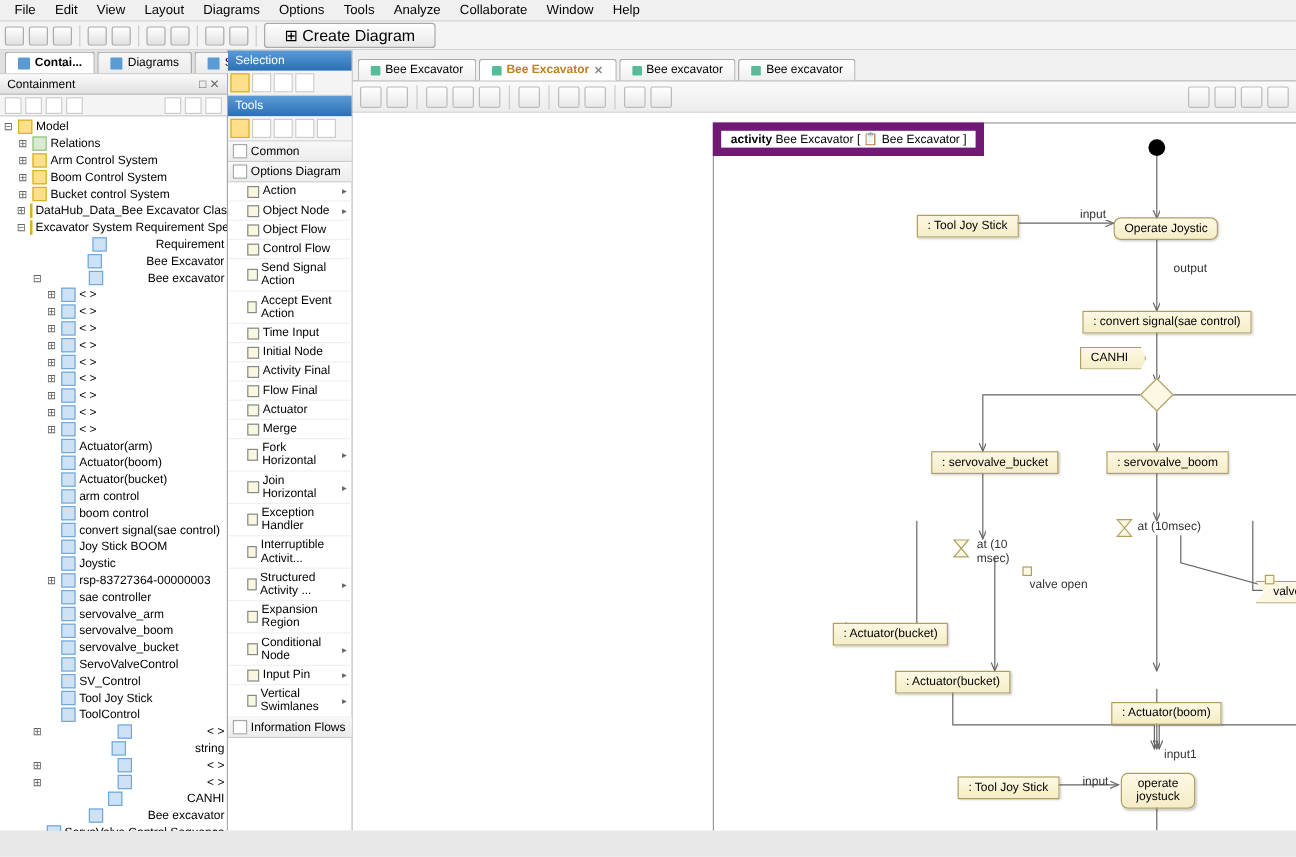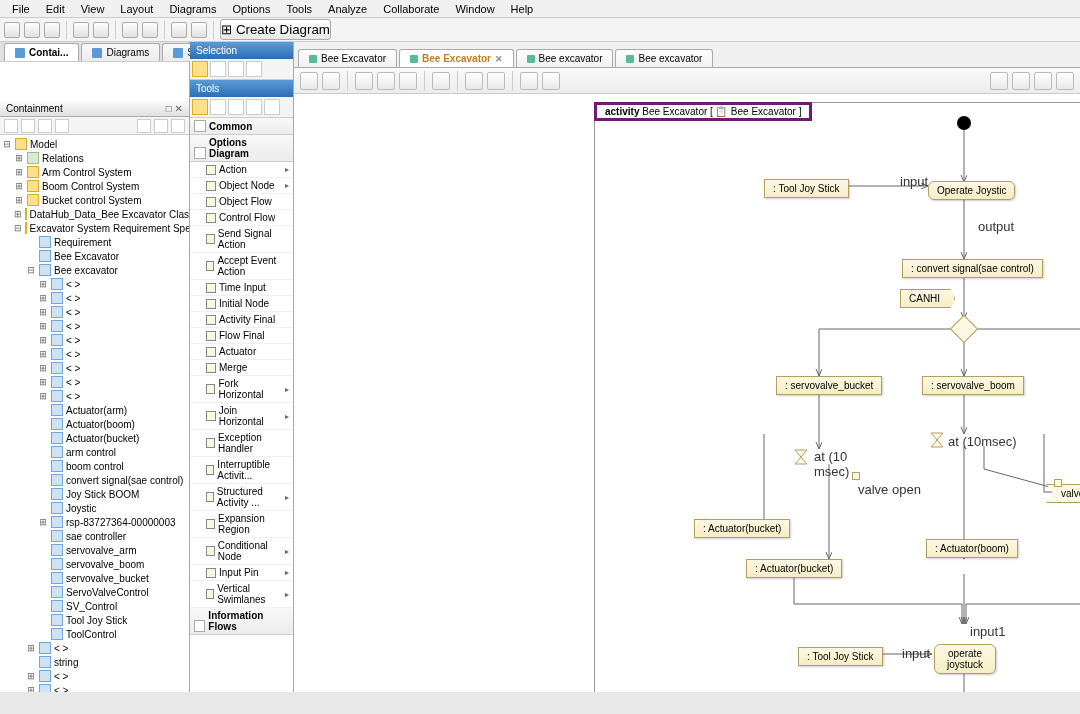--- a/index.html
+++ b/index.html
@@ -4,77 +4,77 @@
 <style>
   * { box-sizing: border-box; margin: 0; padding: 0; }
   body { font-family: Arial, sans-serif; font-size: 11px; background: #e8e8e8; width: 1080px; height: 714px; overflow: hidden; }
   
   .menubar { background: #f0f0f0; border-bottom: 1px solid #ccc; height: 18px; display: flex; align-items: center; padding: 0 4px; }
   .menubar span { padding: 0 8px; cursor: pointer; }
   
   .toolbar { background: #f4f4f4; border-bottom: 1px solid #ccc; height: 24px; display: flex; align-items: center; padding: 2px 4px; gap: 4px; }
   .toolbar-btn { width: 16px; height: 16px; background: linear-gradient(#fff,#e0e0e0); border: 1px solid #aaa; border-radius: 2px; display: inline-block; cursor: pointer; }
   .toolbar-sep { width: 1px; height: 18px; background: #ccc; margin: 0 2px; }
-  .create-diagram { background: linear-gradient(#fff,#e8e8e8); border: 1px solid #aaa; border-radius: 3px; padding: 2px 0; cursor: pointer; }
+  .create-diagram { background: linear-gradient(#fff,#e8e8e8); border: 1px solid #aaa; border-radius: 3px; padding: 2px 16px; cursor: pointer; }
   
   .tab-strip { background: #e0e0e0; border-bottom: 1px solid #ccc; height: 22px; display: flex; align-items: flex-end; padding: 0 4px; gap: 0; }
   .tab { background: linear-gradient(#f8f8f8,#ececec); border: 1px solid #aaa; border-bottom: none; border-radius: 3px 3px 0 0; padding: 3px 10px; margin-right: 2px; cursor: pointer; display: flex; align-items: center; gap: 4px; font-size: 10px; }
   .tab.active { background: #fff; font-weight: bold; }
   .tab-icon { width: 10px; height: 10px; background: #5b9bd5; display: inline-block; border-radius: 1px; }
   .tab-close { color: #888; font-size: 9px; cursor: pointer; }
   
   .main { display: flex; height: 650px; }
   
   .sidebar { width: 190px; background: #fff; border-right: 1px solid #aaa; display: flex; flex-direction: column; }
-  .sb-header { background: linear-gradient(#fafafa,#e0e0e0); border-bottom: 1px solid #aaa; padding: 2px 6px; font-size: 10px; display: flex; justify-content: space-between; align-items: center; margin-top: 39px; }
+  .sb-header { background: linear-gradient(#fafafa,#e0e0e0); border-bottom: 1px solid #aaa; padding: 2px 6px; font-size: 10px; display: flex; justify-content: space-between; align-items: center; }
   .sb-header .close { font-size: 10px; color: #666; cursor: pointer; }
   .sb-toolbar { background: #f4f4f4; border-bottom: 1px solid #ccc; height: 18px; display: flex; align-items: center; padding: 0 4px; gap: 3px; }
   .sb-tool { width: 14px; height: 14px; border: 1px solid #ccc; background: #fff; cursor: pointer; }
   .tree { flex: 1; overflow: auto; padding: 2px; font-size: 10px; }
   .tree-item { display: flex; align-items: center; padding: 1px 0; white-space: nowrap; cursor: pointer; }
   .tree-item .tgl { width: 10px; text-align: center; color: #666; font-size: 9px; }
   .tree-item .icon { width: 12px; height: 12px; background: #f0e0a0; border: 1px solid #c0a030; margin: 0 3px; display: inline-block; }
   .tree-item .icon.folder { background: #ffe08a; border-color: #d8b020; }
   .tree-item .icon.block { background: #cfe2f3; border-color: #6fa8dc; }
   .tree-item .icon.rel { background: #d9ead3; border-color: #93c47d; }
-  .indent1 { padding-left: 12px; } .indent2 { padding-left: 24px; } .indent3 { padding-left: 36px; }
+  .indent1 { padding-left: 12px; } .indent2 { padding-left: 24px; justify-content: space-between; } .indent3 { padding-left: 36px; }
   
   .palette { width: 104px; background: #fff; border-right: 1px solid #aaa; display: flex; flex-direction: column; font-size: 10px; }
   .pal-header { background: linear-gradient(#5b9bd5,#2a6fb5); color: #fff; padding: 3px 6px; font-size: 10px; }
   .pal-tools-row { background: #f4f4f4; border-bottom: 1px solid #ccc; padding: 2px; display: flex; gap: 2px; }
   .pal-tool-btn { width: 16px; height: 16px; background: #fff; border: 1px solid #ccc; cursor: pointer; }
   .pal-tool-btn.sel { background: #ffe08a; border-color: #d8b020; }
-  .pal-cat { background: linear-gradient(#f8f8f8,#ececec); border-bottom: 1px solid #ccc; padding: 2px 4px; display: flex; align-items: flex-end; gap: 3px; cursor: pointer; font-weight: bold; }
+  .pal-cat { background: linear-gradient(#f8f8f8,#ececec); border-bottom: 1px solid #ccc; padding: 2px 4px; display: flex; align-items: flex-end; gap: 3px; cursor: pointer; }
   .pal-cat .picon { width: 12px; height: 12px; border: 1px solid #aaa; background: #fff; }
   .pal-item { padding: 2px 4px 2px 16px; display: flex; align-items: center; gap: 3px; cursor: pointer; border-bottom: 1px solid #f0f0f0; }
   .pal-item .picon { width: 10px; height: 10px; border: 1px solid #888; background: #f8f8e0; }
   .pal-item .arrow { color: #666; margin-left: auto; font-size: 8px; }
   
   .canvas-area { flex: 1; background: #fff; display: flex; flex-direction: column; }
   .canvas-tabs { background: #f0f0f0; border-bottom: 1px solid #aaa; height: 26px; display: flex; align-items: flex-end; padding: 0 4px; }
   .ctab { background: linear-gradient(#fff,#f0f0f0); border: 1px solid #aaa; border-bottom: none; border-radius: 3px 3px 0 0; padding: 3px 10px; margin-right: 2px; font-size: 10px; cursor: pointer; display: flex; align-items: center; gap: 4px; }
   .ctab.active { background: #fff; color: #c08020; font-weight: bold; }
   .ctab .dot { width: 8px; height: 8px; background: #5b9; border-radius: 1px; }
   .canvas-toolbar { background: linear-gradient(#fafafa,#ececec); border-bottom: 1px solid #ccc; height: 26px; display: flex; align-items: center; padding: 0 6px; gap: 4px; }
   .ct-btn { width: 18px; height: 18px; background: linear-gradient(#fff,#e8e8e8); border: 1px solid #bbb; border-radius: 2px; cursor: pointer; }
   .ct-sep { width: 1px; height: 20px; background: #ccc; margin: 0 3px; }
   
   .diagram { flex: 1; background: #fff; position: relative; overflow: hidden; }
   .frame { position: absolute; border: 1px solid #999; left: 300px; top: 8px; width: 720px; height: 620px; }
-  .frame-title { position: absolute; top: -1px; left: -1px; border: 3px solid #701a75; background: #fff; padding: 1px 8px; font-size: 10px; }
+  .frame-title { position: absolute; top: -1px; left: -1px; border: 7px solid #701a75; background: #fff; padding: 1px 8px; font-size: 10px; }
   .node { position: absolute; background: linear-gradient(#fdf8e3,#f5edc7); border: 1px solid #b0a060; padding: 3px 8px; font-size: 10px; text-align: center; box-shadow: 1px 1px 2px rgba(0,0,0,0.2); }
   .node.round { border-radius: 6px; }
   .node.tag { clip-path: polygon(0 0, 92% 0, 100% 50%, 92% 100%, 0 100%); padding-right: 14px; }
   .initial { position: absolute; width: 14px; height: 14px; background: #000; border-radius: 50%; }
   .decision { position: absolute; width: 20px; height: 20px; background: #fdf8e3; border: 1px solid #b0a060; transform: rotate(45deg); }
   .hourglass { position: absolute; width: 14px; height: 16px; }
   .hourglass svg { width: 100%; height: 100%; }
   .recv { position: absolute; background: #fdf8e3; border: 1px solid #b0a060; padding: 3px 6px 3px 14px; font-size: 10px; clip-path: polygon(0 0, 100% 0, 100% 100%, 0 100%, 12% 50%); box-shadow: 1px 1px 2px rgba(0,0,0,0.2); }
   .pin { position: absolute; width: 8px; height: 8px; background: #fdf8e3; border: 1px solid #b0a060; }
-  .lbl { position: absolute; font-size: 13px; color: #333; }
+  .lbl { position: absolute; font-size: 10px; color: #333; }
   .edge { stroke: #666; stroke-width: 1; fill: none; }
   
   svg.edges { position: absolute; left: 0; top: 0; width: 100%; height: 100%; pointer-events: none; }
 </style>
 </head>
 <body>
 
 <div class="menubar">
   <span>File</span>
   <span>Edit</span>
@@ -590,21 +590,21 @@
 
       <div class="pin" style="left:558px;top:378px"></div>
       <span class="lbl" style="left:564px;top:388px">valve open</span>
 
       <div class="recv" style="left:752px;top:390px;width:62px">valveopened</div>
       <div class="pin" style="left:760px;top:385px"></div>
       <span class="lbl" style="left:793px;top:372px">bucket</span>
 
       <div class="node" style="left:400px;top:425px">: Actuator(bucket)</div>
       <div class="node" style="left:452px;top:465px">: Actuator(bucket)</div>
-      <div class="node" style="left:632px;top:445px">: Actuator(boom)</div>
+      <div class="node" style="left:632px;top:491px">: Actuator(boom)</div>
 
       <span class="lbl" style="left:676px;top:530px">input1</span>
       <div class="node" style="left:504px;top:553px">: Tool Joy Stick</div>
       <span class="lbl" style="left:608px;top:552px">input</span>
       <div class="node round" style="left:640px;top:550px;width:62px">operate joystuck</div>
 
     </div>
   </div>
 </div>
 

